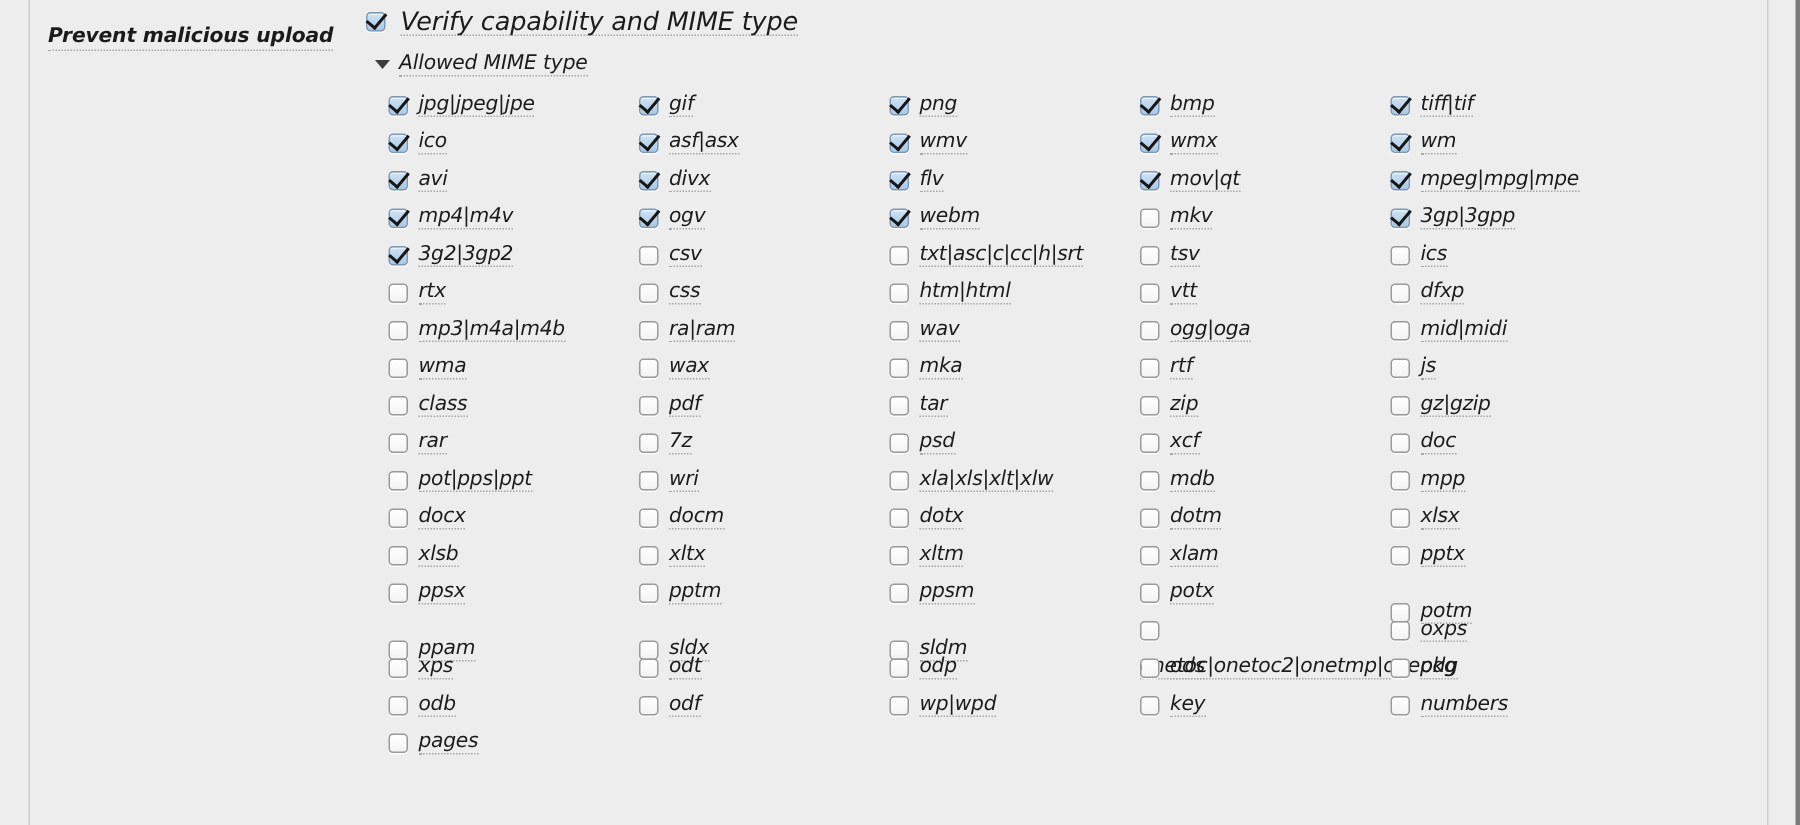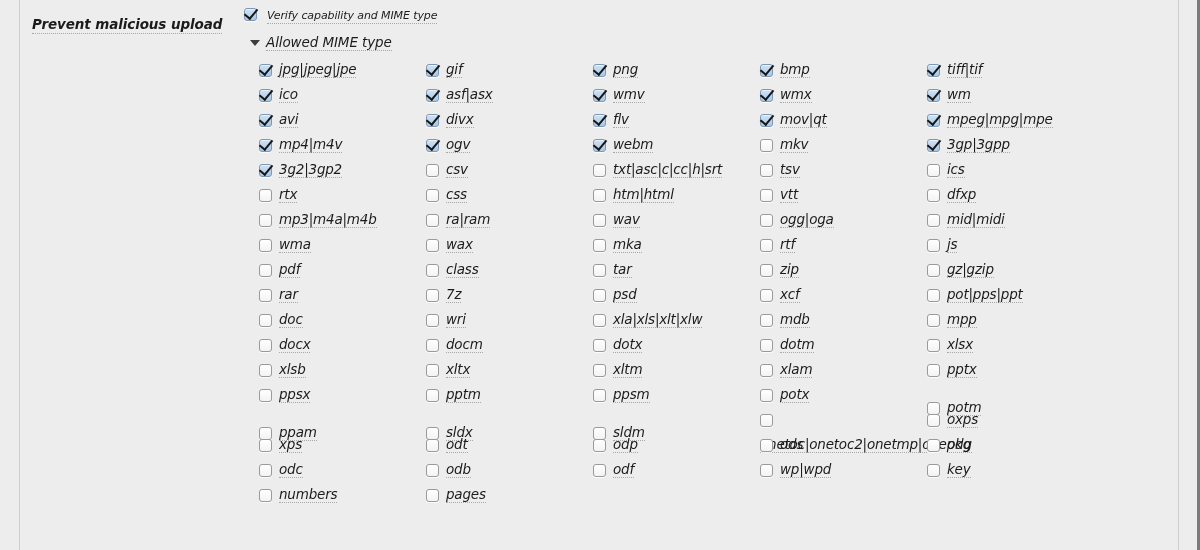--- a/index.html
+++ b/index.html
@@ -109,21 +109,21 @@
 
   
   .verify-row {
     display: flex;
     align-items: flex-start;
     gap: 10px;
     height: 22px;
   }
   .verify-label {
     font-style: italic;
-    font-size: 11px;
+    font-size: 17px;
     color: #1b1b1b;
     border-bottom: 1px dotted #a8a8a8;
     line-height: 15px;
     letter-spacing: -0.1px;
   }
 
   
   .disclosure-row {
     display: flex;
     align-items: flex-start;
@@ -363,28 +363,28 @@
           <div class="mime-item">
             <span class="cbx"></span>
             <span class="mime-label">rtf</span>
           </div>
           <div class="mime-item">
             <span class="cbx"></span>
             <span class="mime-label">js</span>
           </div>
           <div class="mime-item">
             <span class="cbx"></span>
+            <span class="mime-label">class</span>
+          </div>
+          <div class="mime-item">
+            <span class="cbx"></span>
             <span class="mime-label">pdf</span>
           </div>
           <div class="mime-item">
             <span class="cbx"></span>
-            <span class="mime-label">class</span>
-          </div>
-          <div class="mime-item">
-            <span class="cbx"></span>
             <span class="mime-label">tar</span>
           </div>
           <div class="mime-item">
             <span class="cbx"></span>
             <span class="mime-label">zip</span>
           </div>
           <div class="mime-item">
             <span class="cbx"></span>
             <span class="mime-label">gz|gzip</span>
           </div>
@@ -399,28 +399,28 @@
           <div class="mime-item">
             <span class="cbx"></span>
             <span class="mime-label">psd</span>
           </div>
           <div class="mime-item">
             <span class="cbx"></span>
             <span class="mime-label">xcf</span>
           </div>
           <div class="mime-item">
             <span class="cbx"></span>
+            <span class="mime-label">doc</span>
+          </div>
+          <div class="mime-item">
+            <span class="cbx"></span>
             <span class="mime-label">pot|pps|ppt</span>
           </div>
           <div class="mime-item">
             <span class="cbx"></span>
-            <span class="mime-label">doc</span>
-          </div>
-          <div class="mime-item">
-            <span class="cbx"></span>
             <span class="mime-label">wri</span>
           </div>
           <div class="mime-item">
             <span class="cbx"></span>
             <span class="mime-label">xla|xls|xlt|xlw</span>
           </div>
           <div class="mime-item">
             <span class="cbx"></span>
             <span class="mime-label">mdb</span>
           </div>
@@ -520,24 +520,20 @@
             <span class="cbx"></span>
             <span class="mime-label">odp</span>
           </div>
           <div class="mime-item">
             <span class="cbx"></span>
             <span class="mime-label">ods</span>
           </div>
           <div class="mime-item">
             <span class="cbx"></span>
             <span class="mime-label">odg</span>
-          </div>
-          <div class="mime-item">
-            <span class="cbx"></span>
-            <span class="mime-label">odc</span>
           </div>
           <div class="mime-item">
             <span class="cbx"></span>
             <span class="mime-label">odb</span>
           </div>
           <div class="mime-item">
             <span class="cbx"></span>
             <span class="mime-label">odf</span>
           </div>
           <div class="mime-item">

